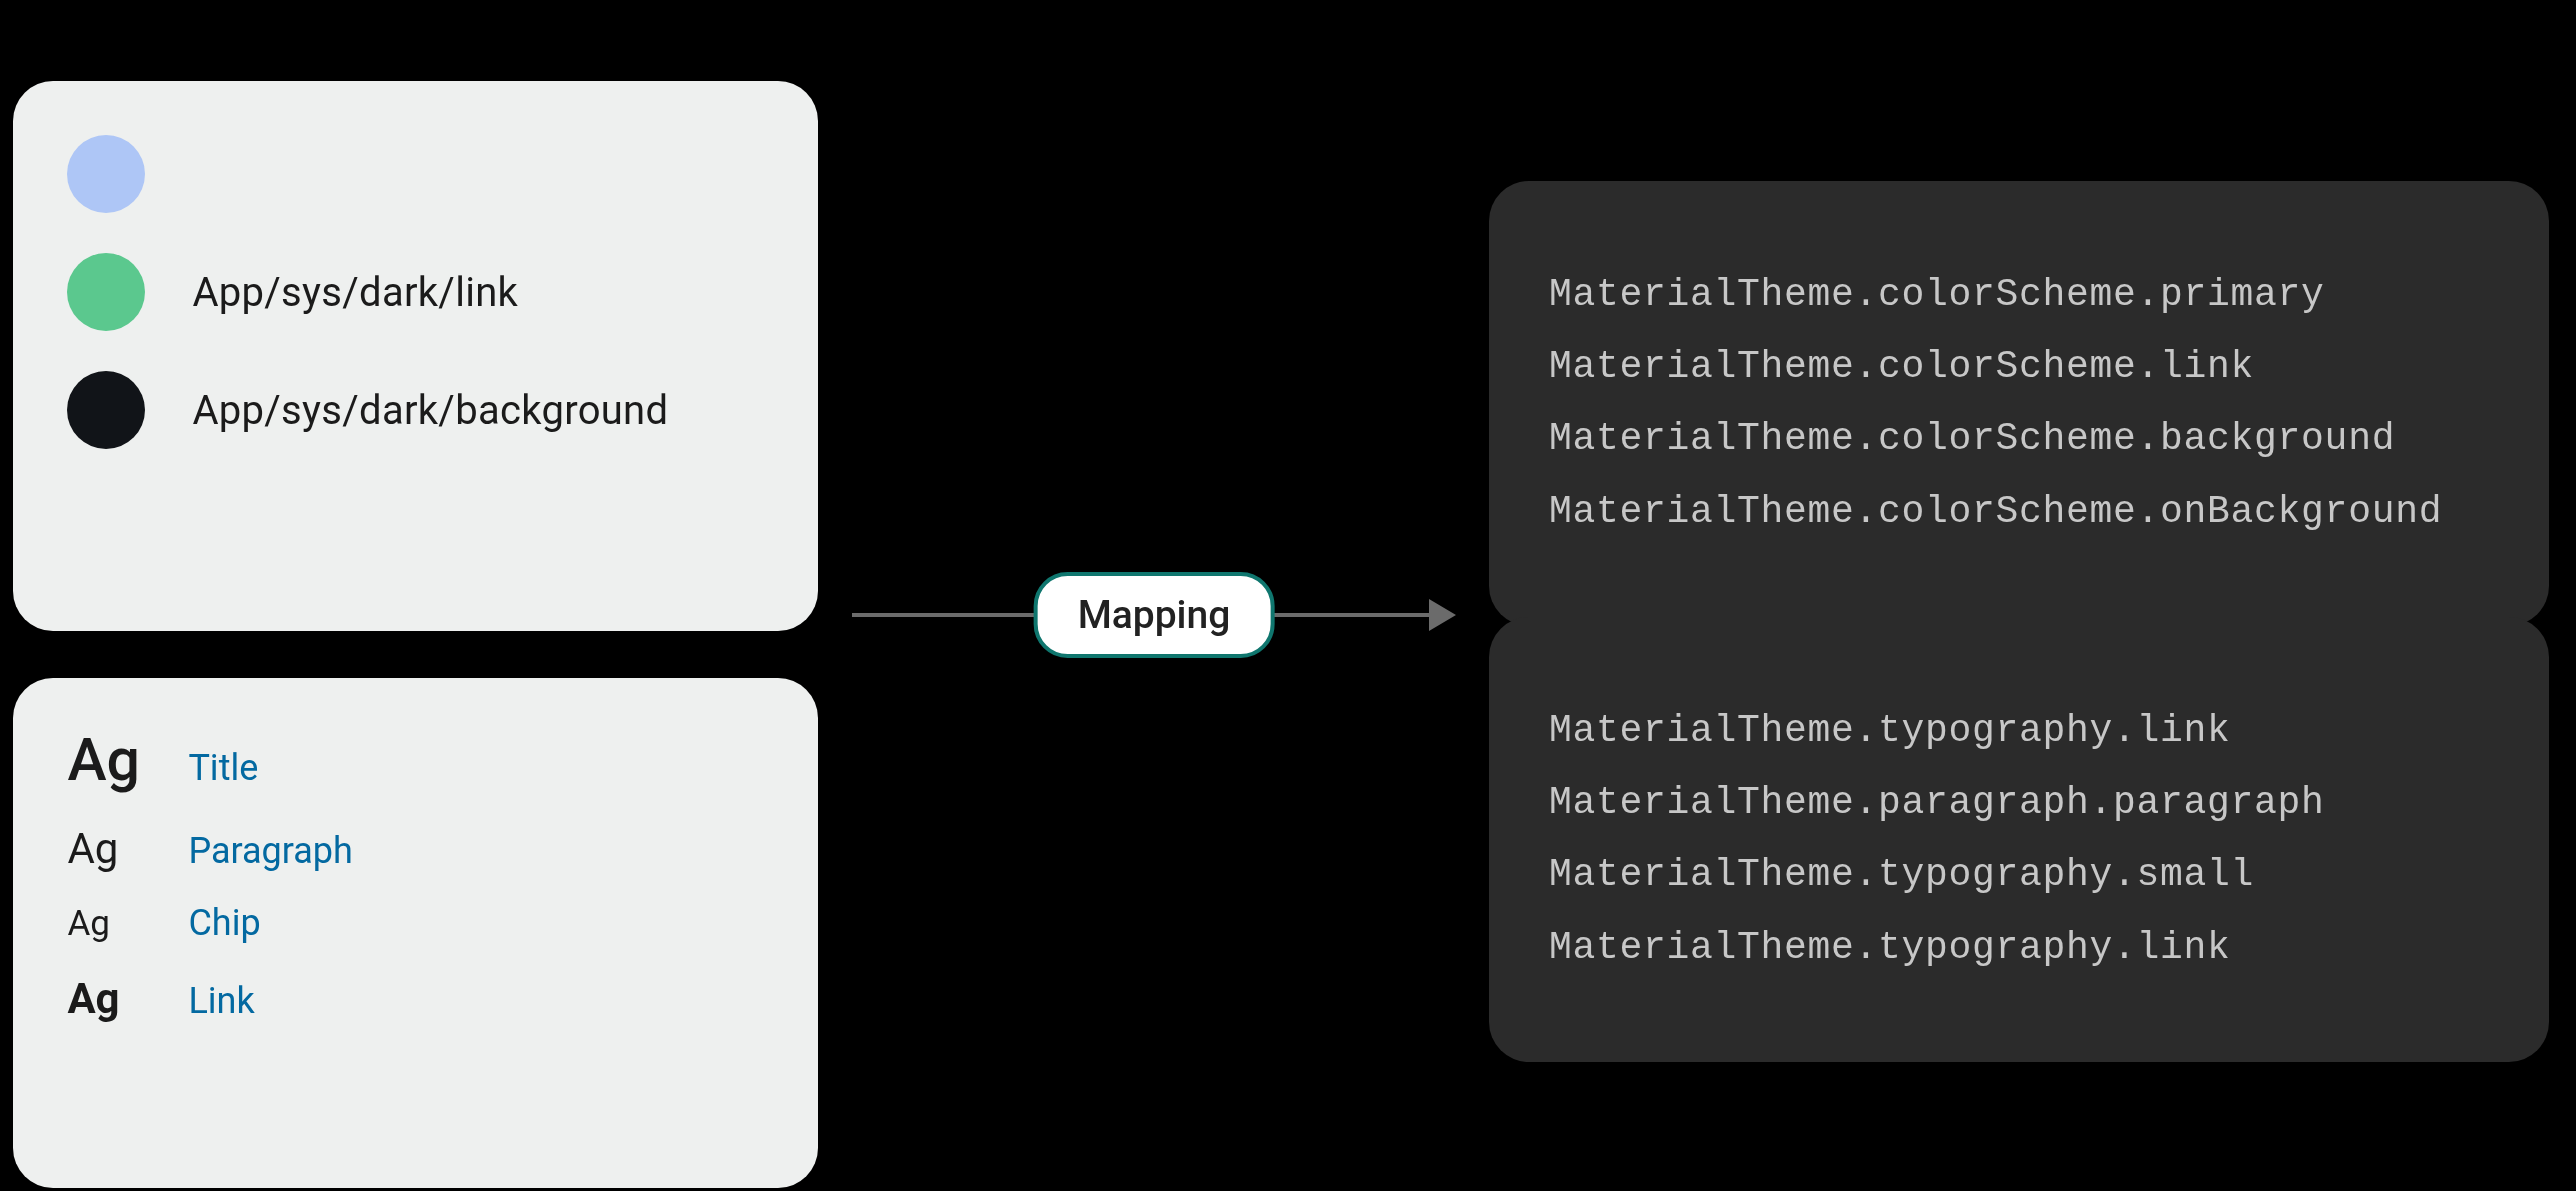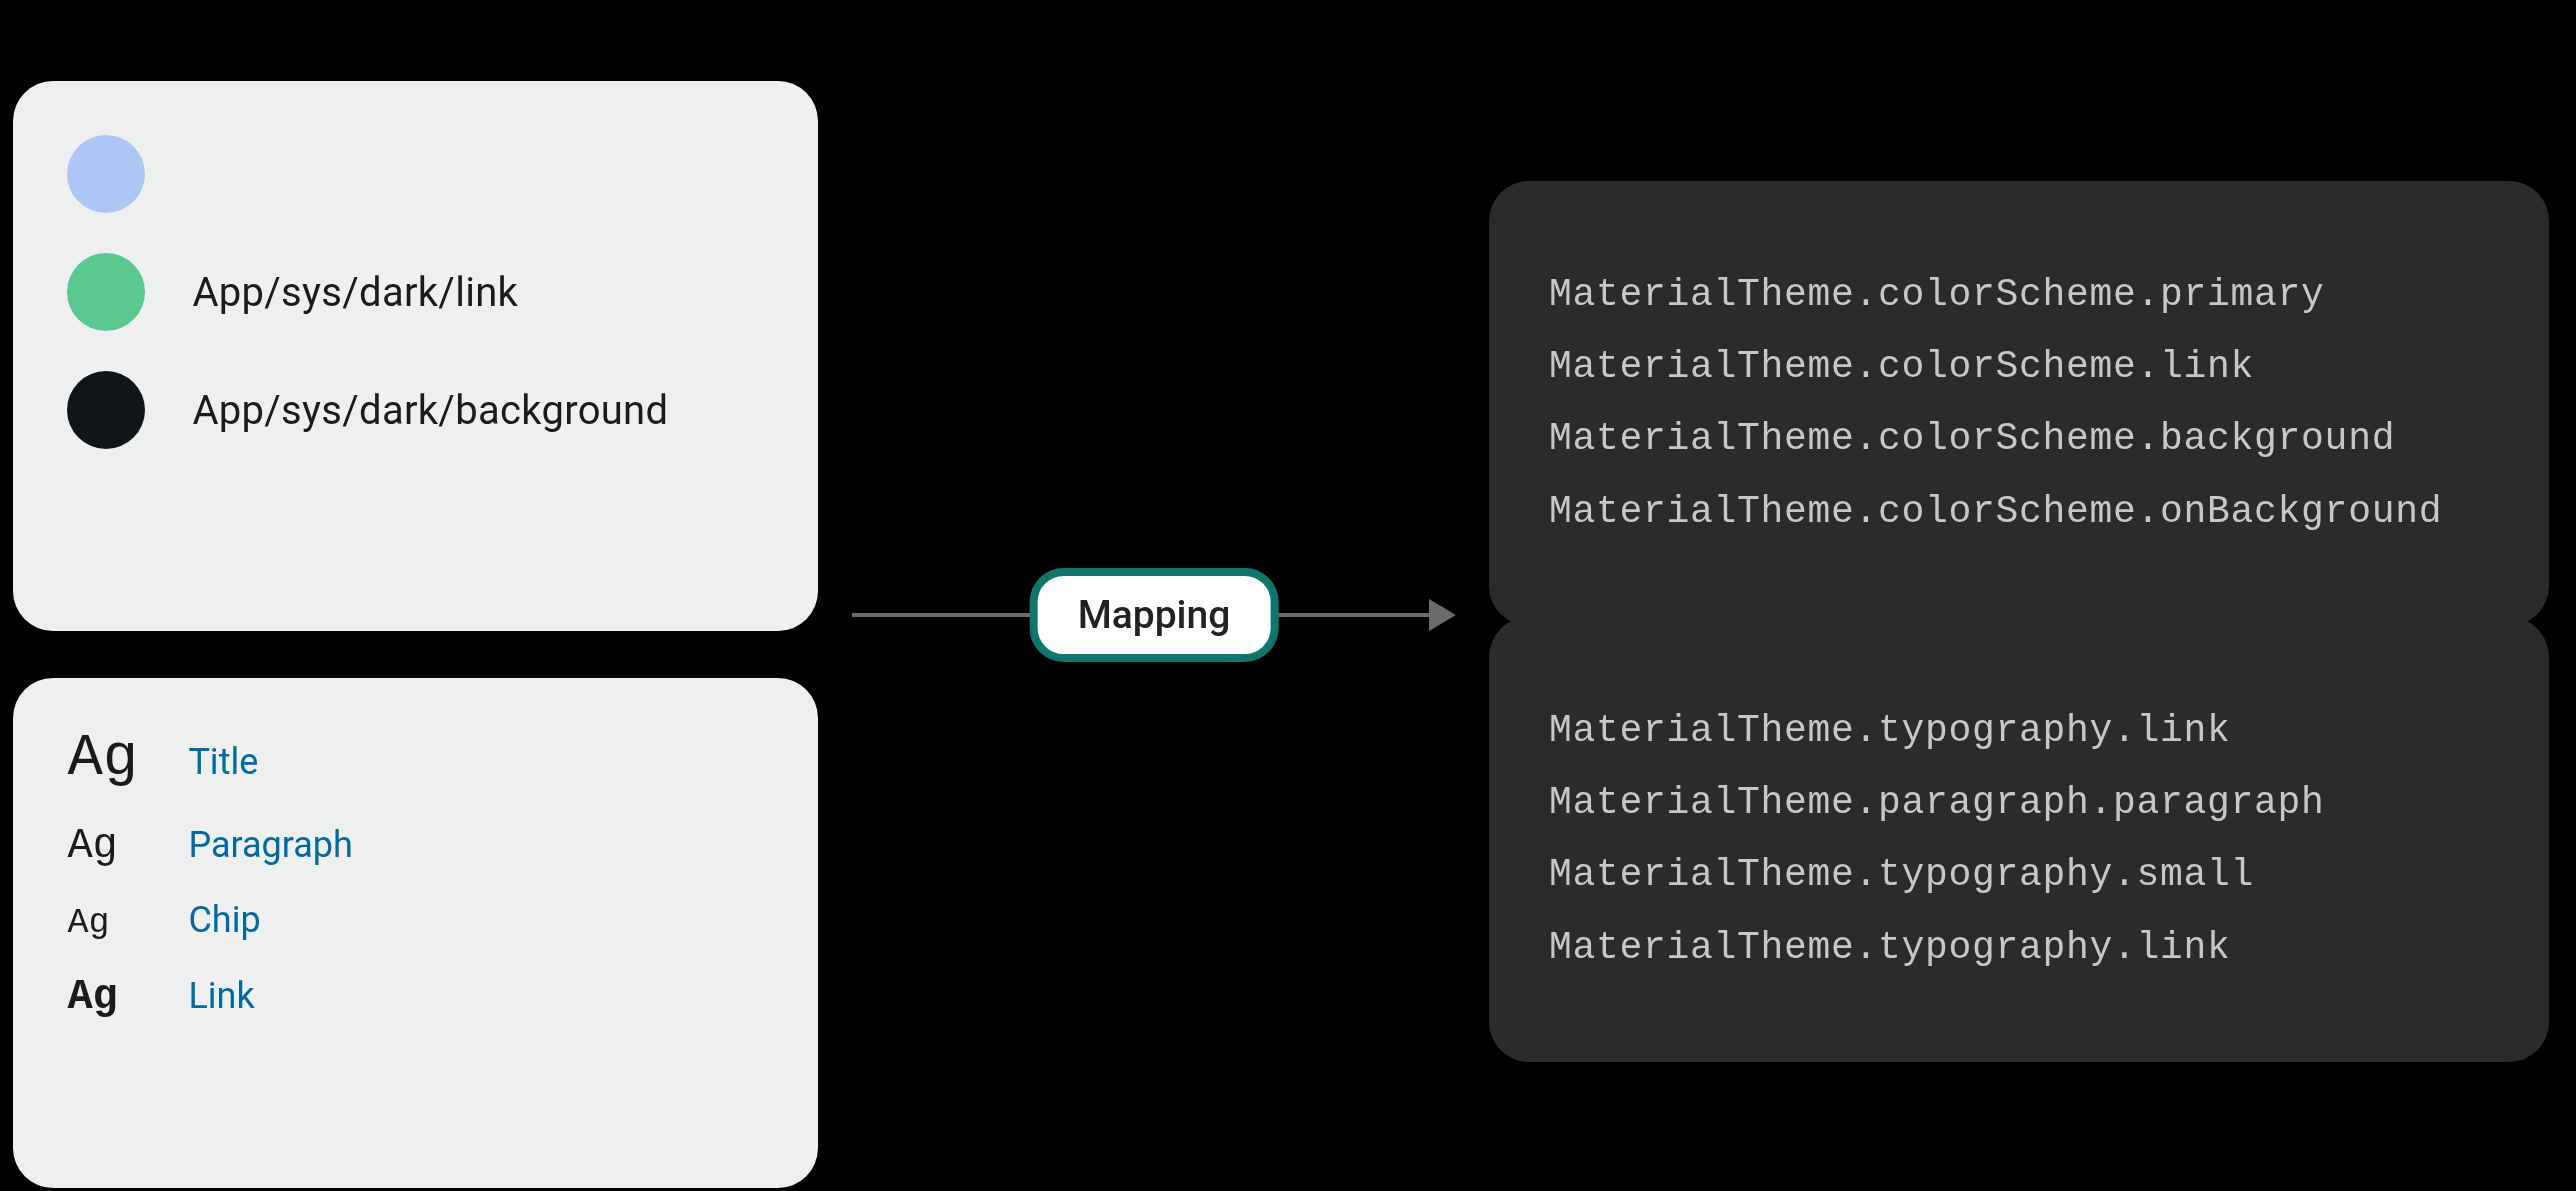--- a/index.html
+++ b/index.html
@@ -62,21 +62,20 @@
   .typo-row {
     display: flex;
     align-items: baseline;
     gap: 40px;
     margin-bottom: 29.5px;
   }
   .typo-ag {
     width: 81px;
     color: #1b1b1b;
     flex-shrink: 0;
-    font-family: Liberation Mono, monospace;
   }
   .typo-ag.title { font-size: 59px; font-weight: 500; }
   .typo-ag.para  { font-size: 42px; font-weight: 400; }
   .typo-ag.chip  { font-size: 35px; font-weight: 400; }
   .typo-ag.lnk   { font-size: 42px; font-weight: 700; }
   .typo-label {
     font-size: 36px;
     color: #0369a1;
   }
 
@@ -101,21 +100,21 @@
     border-top: 16px solid transparent;
     border-bottom: 16px solid transparent;
     border-left: 27px solid #6b6b6b;
   }
   .mapping-pill {
     position: absolute;
     left: 50%;
     top: 50%;
     transform: translate(-50%, -50%);
     background: #fff;
-    border: 8px solid #0f766e;
+    border: 4px solid #0f766e;
     border-radius: 34px;
     padding: 16px 40px;
     font-size: 39px;
     color: #222;
     font-weight: 500;
   }
 
   
   .codecard {
     position: absolute;

